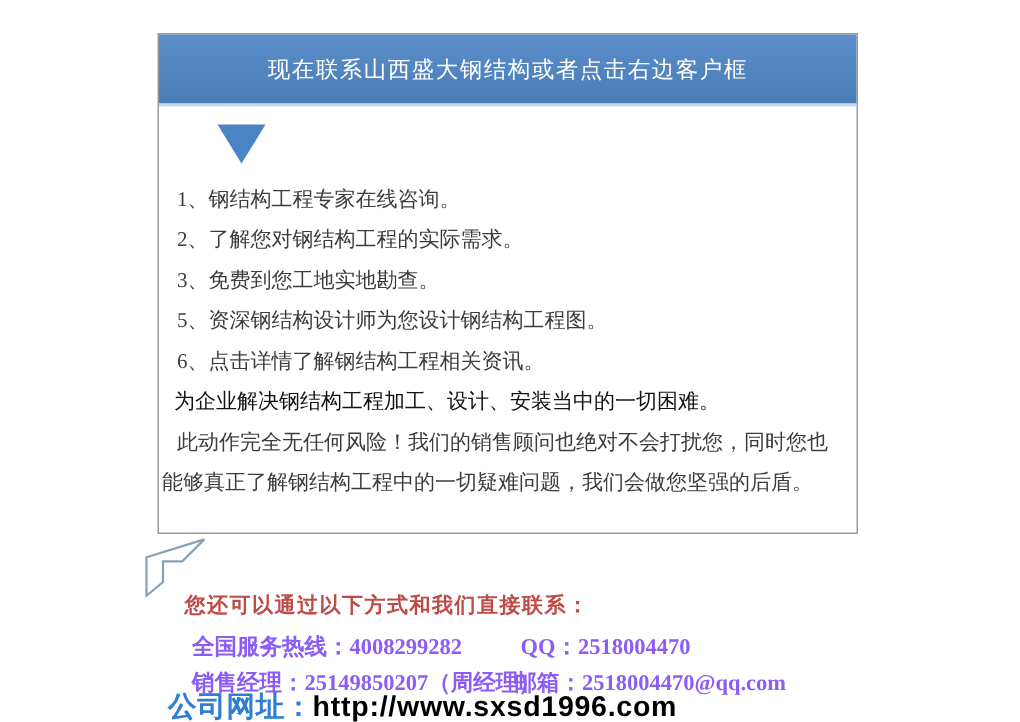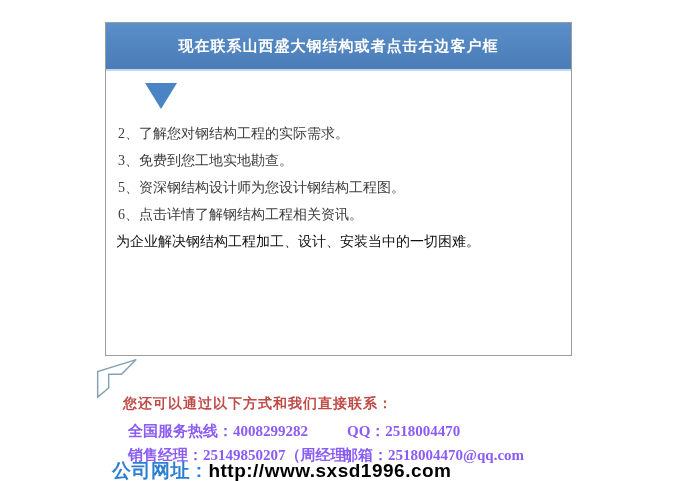--- a/index.html
+++ b/index.html
@@ -12,21 +12,21 @@
     position:absolute; left:105px; top:22px; width:467px; height:334px;
     background:#ffffff; border:1px solid #9b9b9b;
   }
   .header-bar {
     height:48px; width:100%;
     background:linear-gradient(#5b8fca,#4a7cb6);
     border-bottom:2px solid #c3d6ec;
     display:flex; align-items:center; justify-content:center;
   }
   .header-bar span {
-    color:#ffffff; font-weight:bold; font-size:15px; letter-spacing:1px;
+    color:#ffffff; font-weight:normal; font-size:15px; letter-spacing:1px;
   }
   .arrow-down {
     position:absolute; left:39px; top:60px; width:0; height:0;
     border-left:16px solid transparent; border-right:16px solid transparent;
     border-top:26px solid #4a84c4;
   }
   .panel-content {
     position:absolute; left:0; top:97px; right:6px;
   }
   .list-item {
@@ -60,25 +60,27 @@
 </style>
 </head>
 <body>
 
 <div class="main-box">
   <div class="header-bar">
     <span>现在联系山西盛大钢结构或者点击右边客户框</span>
   </div>
   <div class="arrow-down"></div>
   <div class="panel-content">
+    <div class="list-item">1、钢结构工程专家在线咨询。</div>
     <div class="list-item">2、了解您对钢结构工程的实际需求。</div>
     <div class="list-item">3、免费到您工地实地勘查。</div>
     <div class="list-item">5、资深钢结构设计师为您设计钢结构工程图。</div>
     <div class="list-item">6、点击详情了解钢结构工程相关资讯。</div>
     <div class="emphasis">为企业解决钢结构工程加工、设计、安装当中的一切困难。</div>
+    <div class="paragraph">此动作完全无任何风险！我们的销售顾问也绝对不会打扰您，同时您也能够真正了解钢结构工程中的一切疑难问题，我们会做您坚强的后盾。</div>
   </div>
 </div>
 
 <svg class="flag-icon" width="44" height="44" viewBox="0 0 48 48" aria-hidden="true">
   <path d="M4 46 L4 18 L46 5 L30 21 L16 21 L16 36 Z" fill="#ffffff" stroke="#87a0b6" stroke-width="1.6" stroke-linejoin="miter"></path>
 </svg>
 
 <div class="contact-intro">您还可以通过以下方式和我们直接联系：</div>
 
 <div class="navy pos-hotline"><span>全国服务热线：</span><span>4008299282</span></div>

